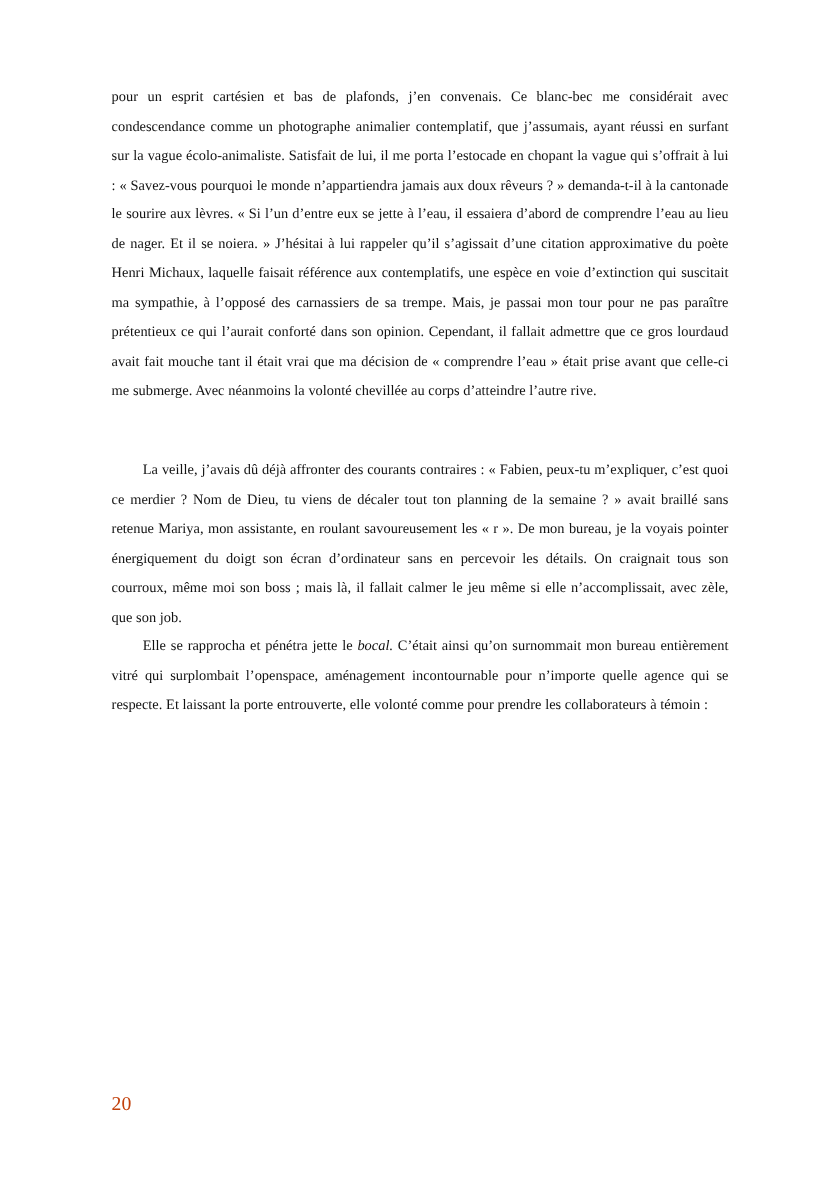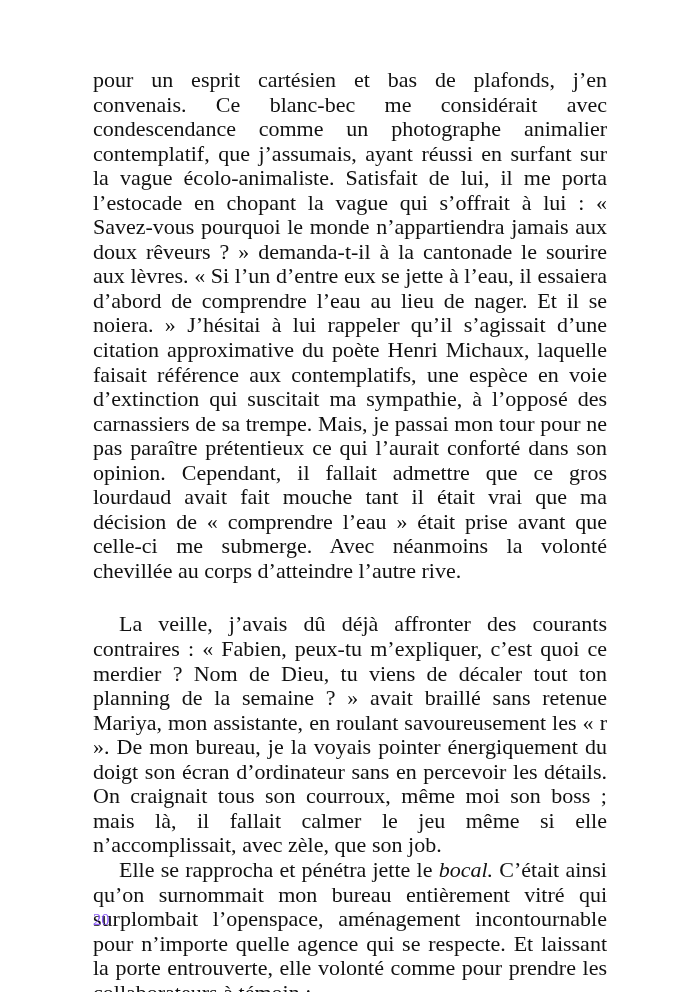--- a/index.html
+++ b/index.html
@@ -26,45 +26,45 @@
   }
   .text-block {
     position: absolute;
     left: 93px;
     top: 68px;
     width: 514px;
   }
   p.para {
     margin: 0;
     padding: 0;
-    font-size: 22px;
+    font-size: 12px;
     line-height: 24.55px;
     text-align: justify;
     text-justify: inter-word;
     hyphens: none;
     -webkit-hyphens: none;
     word-spacing: 0.1px;
   }
   p.indent {
     text-indent: 26px;
   }
   p.gap-before {
-    margin-top: 29px;
+    margin-top: 41px;
   }
   .ital {
     font-style: italic;
   }
   .page-number {
     position: absolute;
     left: 93px;
     top: 910px;
     font-size: 16.4px;
     line-height: 20px;
     font-family: "Liberation Serif", "DejaVu Serif", serif;
-    color: #8b5cf6;
+    color: #c2410c;
   }
 </style>
 </head>
 <body>
 
 <div class="page">
 
   <div class="text-block">
 
     <p class="para">pour un esprit cartésien et bas de plafonds, j’en convenais. Ce blanc-bec me considérait avec condescendance comme un photographe animalier contemplatif, que j’assumais, ayant réussi en surfant sur la vague écolo-animaliste. Satisfait de lui, il me porta l’estocade en chopant la vague qui s’offrait à lui : « Savez-vous pourquoi le monde n’appartiendra jamais aux doux rêveurs ? » demanda-t-il à la cantonade le sourire aux lèvres. « Si l’un d’entre eux se jette à l’eau, il essaiera d’abord de comprendre l’eau au lieu de nager. Et il se noiera. » J’hésitai à lui rappeler qu’il s’agissait d’une citation approximative du poète Henri Michaux, laquelle faisait référence aux contemplatifs, une espèce en voie d’extinction qui suscitait ma sympathie, à l’opposé des carnassiers de sa trempe. Mais, je passai mon tour pour ne pas paraître prétentieux ce qui l’aurait conforté dans son opinion. Cependant, il fallait admettre que ce gros lourdaud avait fait mouche tant il était vrai que ma décision de « comprendre l’eau » était prise avant que celle-ci me submerge. Avec néanmoins la volonté chevillée au corps d’atteindre l’autre rive.</p>

